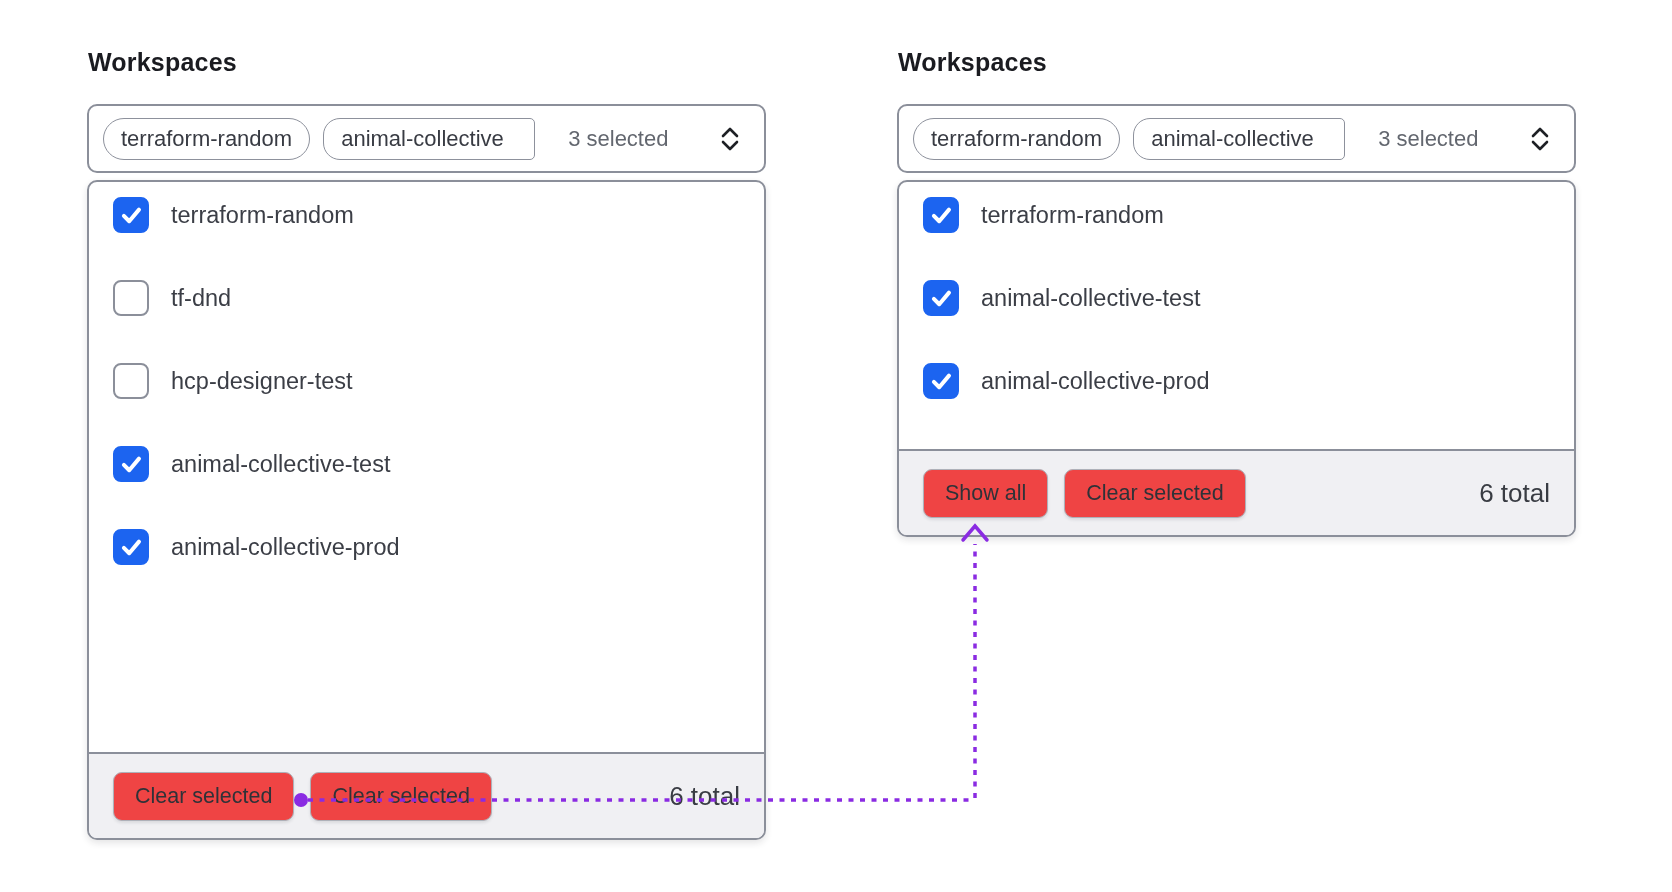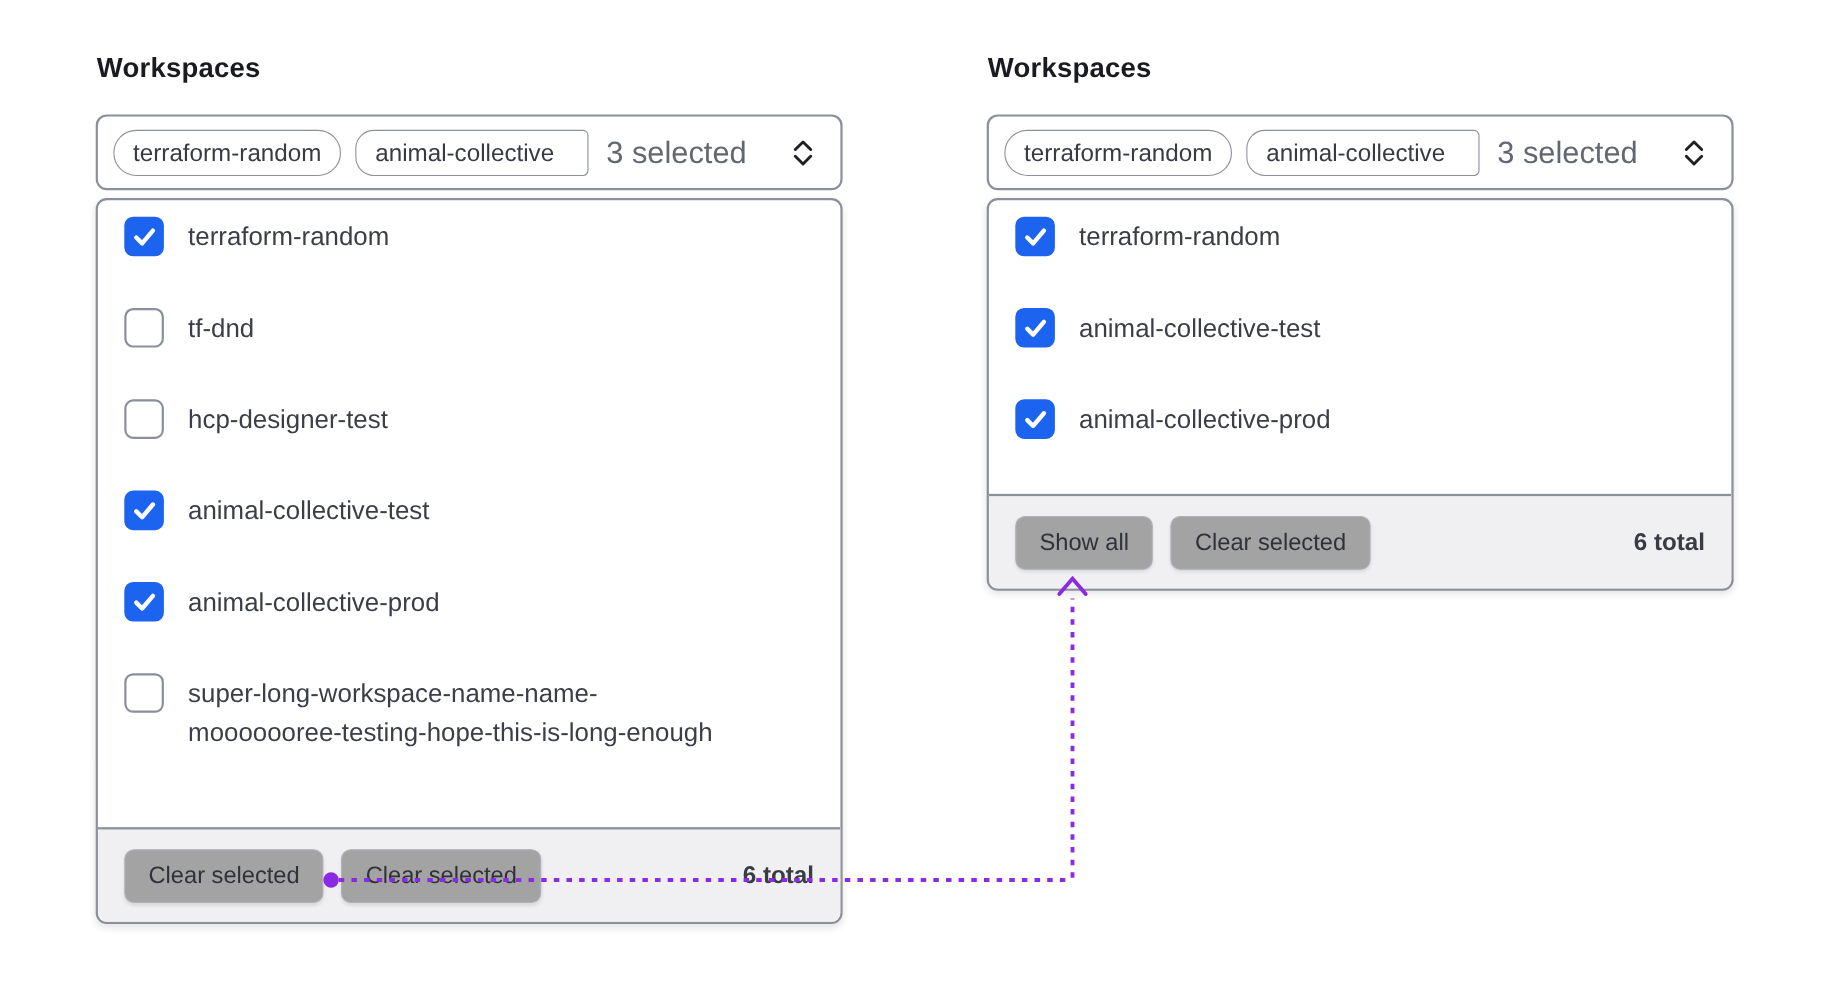--- a/index.html
+++ b/index.html
@@ -24,44 +24,44 @@
     letter-spacing:.2px;margin:0 0 27px 1px;}
 
   
   .select{height:69px;border:2px solid var(--border-gray);border-radius:10px;
     background:#fff;display:flex;align-items:center;gap:13px;padding:0 22px 0 14px;}
   .tag{border:1.5px solid #8d919c;color:#383b43;font-size:22px;background:#fff;
     padding:7px 17px;white-space:nowrap;}
   .tag.pill{border-radius:999px;}
   .tag.clipped{width:212px;overflow:hidden;border-radius:17px 5px 5px 17px;
     padding-right:2px;flex:none;}
-  .summary{font-size:28px;color:var(--text-muted);margin-left:3px;white-space:nowrap;}
+  .summary{font-size:22px;color:var(--text-muted);margin-left:20px;white-space:nowrap;}
   .caret{margin-left:auto;display:flex;align-items:center;}
   .caret svg{display:block;}
 
   
   .listbox{margin-top:7px;border:2px solid var(--border-gray);border-radius:10px;
     background:#fff;box-shadow:0 3px 7px rgba(30,33,40,.12);overflow:hidden;}
   .list-body{padding:15px 24px 0 24px;}
   .option{display:flex;align-items:flex-start;margin-bottom:47px;cursor:pointer;}
   .checkbox{flex:none;width:36px;height:36px;border:2px solid var(--border-gray);
     border-radius:8px;background:#fff;display:flex;align-items:center;justify-content:center;}
   .checkbox .tick{display:none;}
   .checkbox.checked{background:var(--checkbox-blue);border-color:var(--checkbox-blue);}
   .checkbox.checked .tick{display:block;}
   .option-label{margin-left:22px;font-size:23.5px;line-height:36px;color:var(--text-body);
     white-space:pre-line;}
 
   
   .list-footer{height:86px;background:var(--footer-bg);border-top:2px solid var(--border-gray);
     display:flex;align-items:center;gap:16px;padding:0 24px;}
-  .btn{font-family:inherit;font-size:21.5px;color:#2f3238;background:#a3a3a3;
+  .btn{font-family:inherit;font-size:21.5px;color:#2f3238;background:#ef4444;
     border:1.5px solid #aeb1b9;border-radius:9px;padding:11px 21px;cursor:pointer;
     box-shadow:0 2px 3px rgba(60,64,70,.12);white-space:nowrap;}
-  .total{margin-left:auto;font-size:22px;color:#393c43;font-weight:bold;}
+  .total{margin-left:auto;font-size:26px;color:#393c43;}
 
   
   .annotation{position:absolute;left:0;top:0;z-index:10;pointer-events:none;}
   .annotation .dash{stroke:var(--annotation-purple);stroke-width:3.5;
     stroke-dasharray:5 6.5;fill:none;}
   .annotation .head{stroke:var(--annotation-purple);stroke-width:3.5;fill:none;
     stroke-linecap:round;}
   .annotation circle{fill:var(--annotation-purple);}
 </style>
 </head>
@@ -121,27 +121,20 @@
 
         <label class="option">
           <span class="checkbox checked">
             <svg class="tick" width="36" height="36" viewBox="0 0 36 36">
                 <polyline points="10,19 16,25 27,12" fill="none" stroke="#fff" stroke-width="4.5" stroke-linecap="round" stroke-linejoin="round"></polyline>
               </svg>
           </span>
           <span class="option-label">animal-collective-prod</span>
         </label>
 
-        <label class="option">
-          <span class="checkbox">
-            
-          </span>
-          <span class="option-label">super-long-workspace-name-name-
-mooooooree-testing-hope-this-is-long-enough</span>
-        </label>
 
       </div>
       <div class="list-footer">
         <button class="btn">Clear selected</button>
         <button class="btn">Clear selected</button>
         <span class="total">6 total</span>
       </div>
     </div>
   </section>
 

